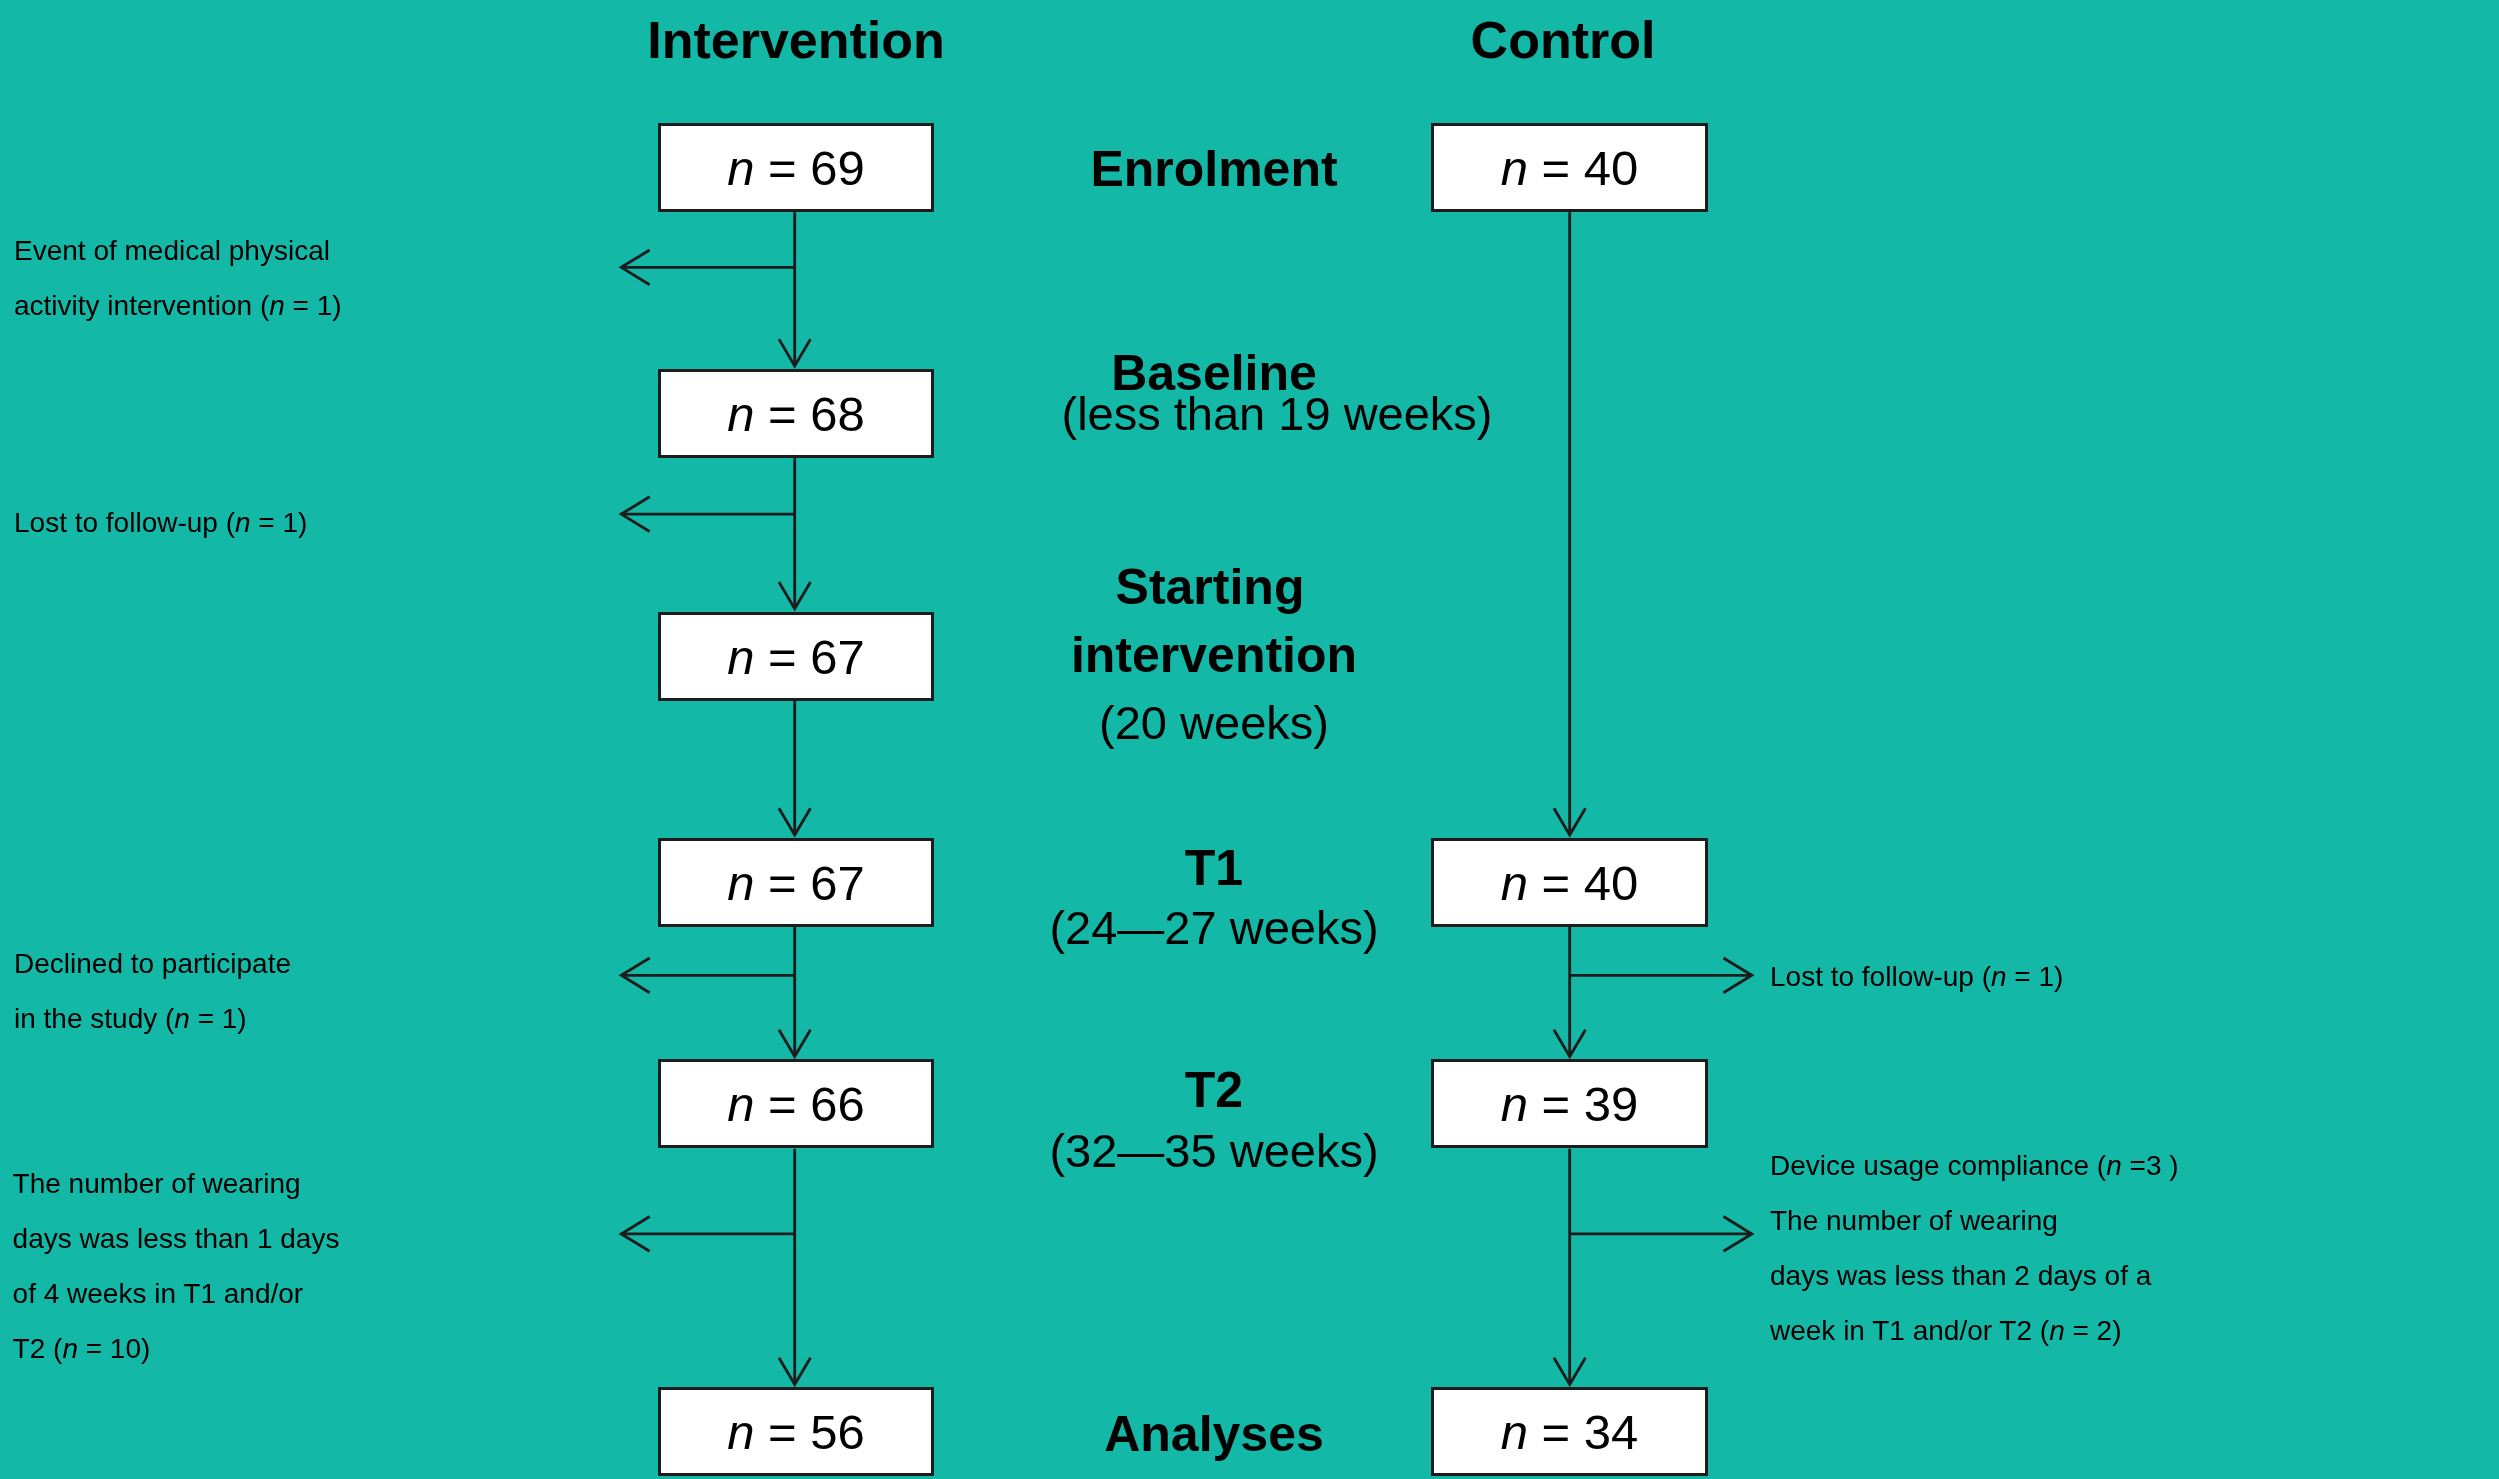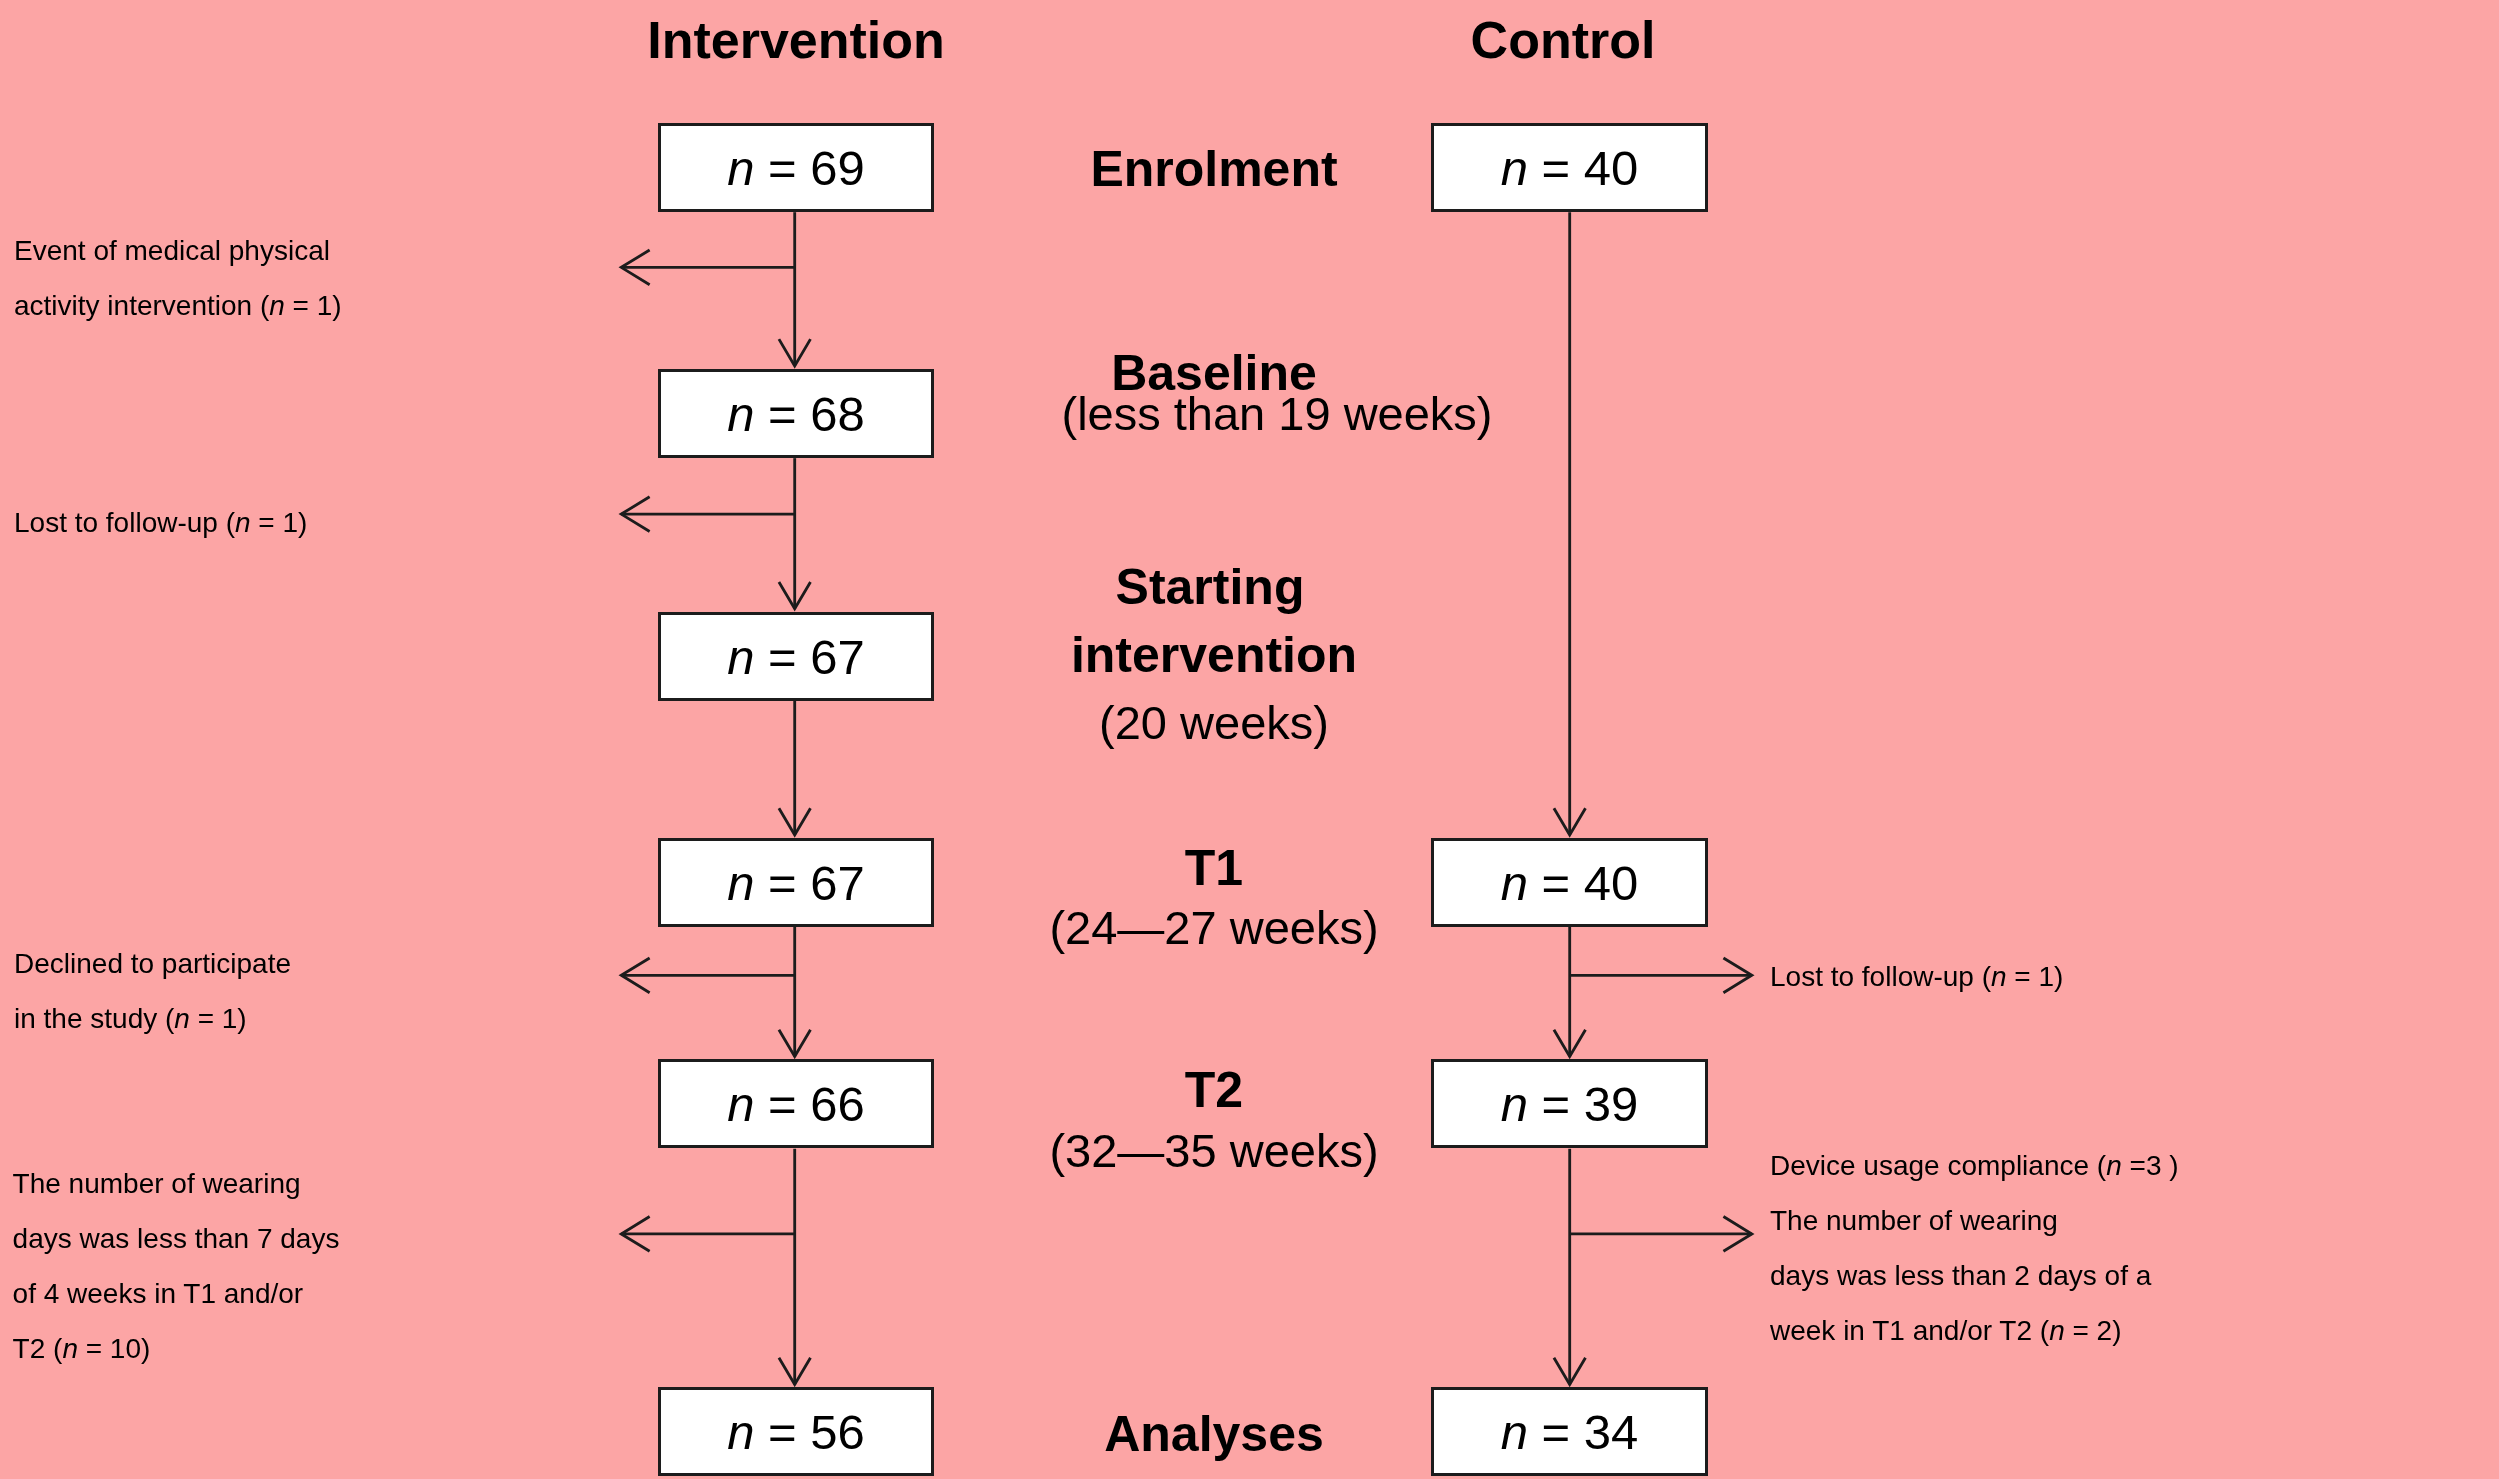--- a/index.html
+++ b/index.html
@@ -1,19 +1,19 @@
 <!DOCTYPE html>
 <html style="font-size:12.6px"><head>
 <meta charset="utf-8">
 <style>
   html, body { margin:0; padding:0; background:#ffffff; }
   #canvas {
     position:relative;
     width:2500px; height:1480px;
-    background:#fca5a5;
+    background:#14b8a6;
     font-family:"Liberation Sans", sans-serif;
     color:#000000;
     overflow:hidden;
   }
   #arrow-layer { position:absolute; left:0; top:0; width:2500px; height:1480px; }
   .col-header {
     position:absolute;
     transform:translateX(-50%);
     font-size:52px;
     font-weight:bold;
@@ -112,21 +112,21 @@
       </div>
       <div class="annotation" style="left: 14px; top: 495px;">
         <div><span>Lost to follow-up (</span><span class="nvar">n</span><span> = 1)</span></div>
       </div>
       <div class="annotation" style="left: 14px; top: 936px;">
         <div><span>Declined to participate</span></div>
         <div><span>in the study (</span><span class="nvar">n</span><span> = 1)</span></div>
       </div>
       <div class="annotation" style="left: 12.6px; top: 1156px;">
         <div><span>The number of wearing</span></div>
-        <div><span>days was less than 7 days</span></div>
+        <div><span>days was less than 1 days</span></div>
         <div><span>of 4 weeks in T1 and/or</span></div>
         <div><span>T2 (</span><span class="nvar">n</span><span> = 10)</span></div>
       </div>
       <div class="annotation" style="left: 1770px; top: 949px;">
         <div><span>Lost to follow-up (</span><span class="nvar">n</span><span> = 1)</span></div>
       </div>
       <div class="annotation" style="left: 1770px; top: 1138px;">
         <div><span>Device usage compliance (</span><span class="nvar">n</span><span> =3 )</span></div>
         <div><span>The number of wearing</span></div>
         <div><span>days was less than 2 days of a</span></div>

